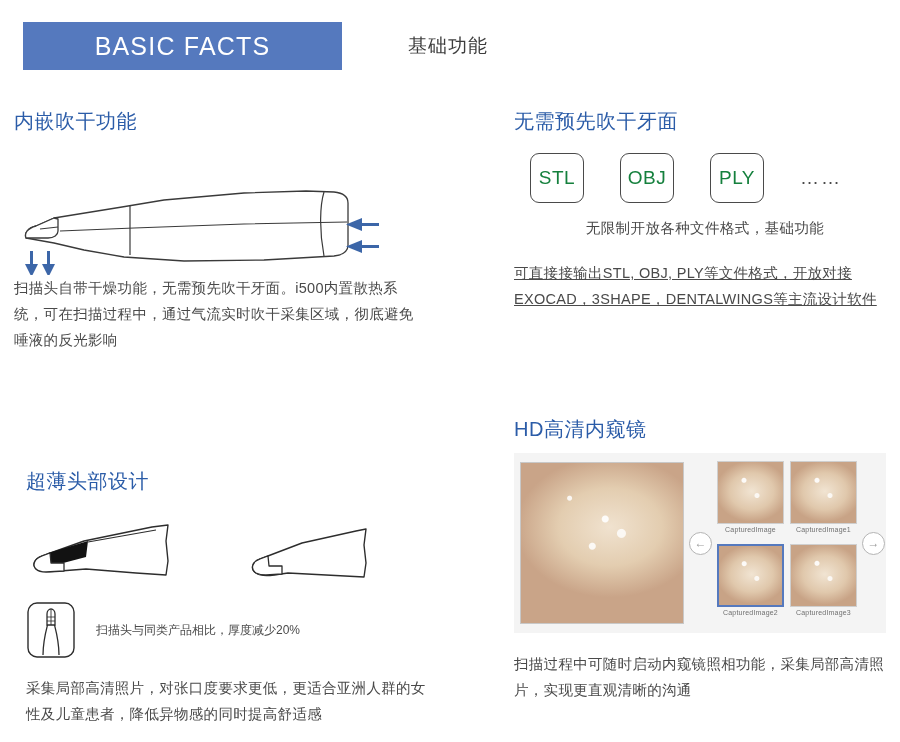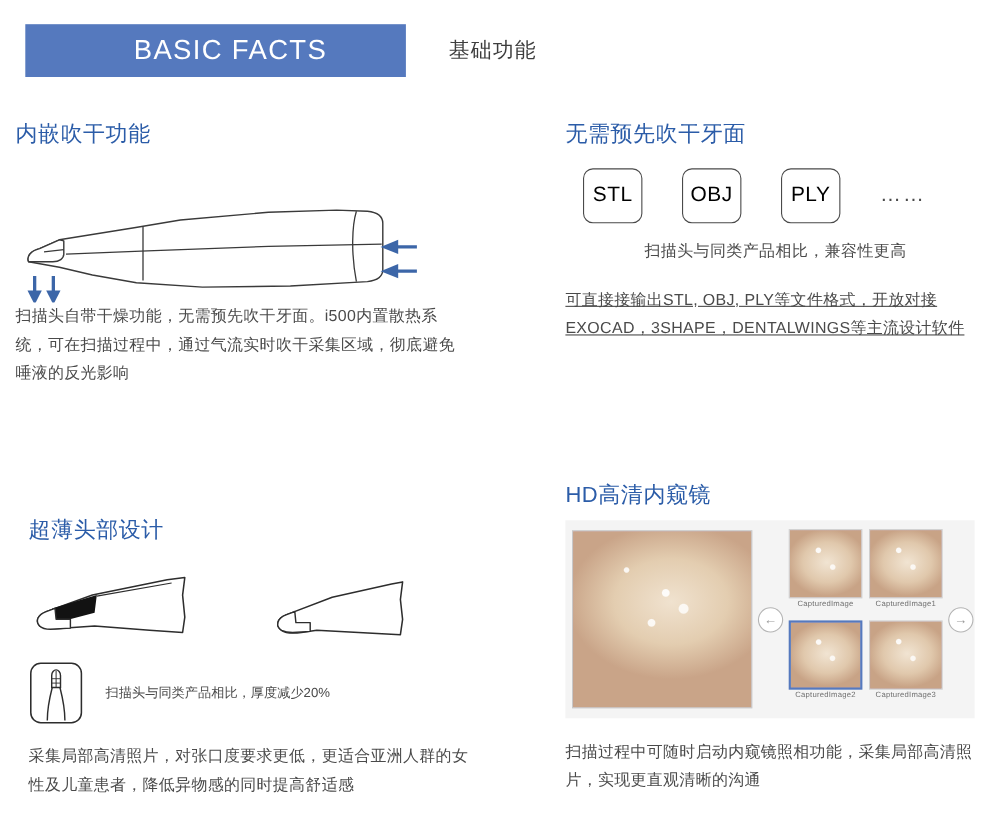--- a/index.html
+++ b/index.html
@@ -23,42 +23,41 @@
     width: 900px; height: 92px;
   }
   #banner {
     position: absolute;
     left: 23px; top: 22px;
     width: 319px; height: 48px;
     background: #5579be;
     display: flex;
     align-items: center;
     justify-content: center;
-    padding-left: 27px;
   }
   #banner-title {
     color: #ffffff;
     font-size: 25px;
     letter-spacing: 1.2px;
     font-weight: 400;
   }
   #header-subtitle {
     position: absolute;
     left: 408px; top: 33px;
     font-size: 19px;
     color: #3d3d3d;
     letter-spacing: 1px;
   }
 
   
   .cell { position: absolute; }
   #cell-tl { left: 14px;  top: 108px; width: 400px; }
   #cell-tr { left: 514px; top: 108px; width: 372px; }
   #cell-bl { left: 26px;  top: 444px; width: 400px; margin-top: 24px; }
-  #cell-br { left: 514px; top: 436px; width: 372px; }
+  #cell-br { left: 514px; top: 416px; width: 372px; }
 
   .cell-title {
     font-size: 20px;
     color: #2b5ca8;
     letter-spacing: 0.5px;
     margin: 0 0 10px 0;
     font-weight: 400;
     white-space: nowrap;
   }
   .cell-body {
@@ -88,21 +87,21 @@
     padding-left: 16px;
   }
   .fmt-box {
     width: 52px; height: 48px;
     border: 1.6px solid #4a4a4a;
     border-radius: 9px;
     display: flex;
     align-items: center;
     justify-content: center;
     font-size: 19px;
-    color: #000000;
+    color: #15803d;
     margin-right: 36px;
     letter-spacing: 0.5px;
   }
   #fmt-ellipsis {
     font-size: 19px;
     color: #4a4a4a;
     letter-spacing: 2px;
   }
   #formats-caption {
     margin-top: 16px;
@@ -238,21 +237,21 @@
 <div class="cell" id="cell-tr">
   <div class="cell-title">无需预先吹干牙面</div>
 
   <div id="formats">
     <div class="fmt-box">STL</div>
     <div class="fmt-box">OBJ</div>
     <div class="fmt-box">PLY</div>
     <div id="fmt-ellipsis">……</div>
   </div>
 
-  <div id="formats-caption">扫描头与同类产品相比，兼容性更高</div>
+  <div id="formats-caption">无限制开放各种文件格式，基础功能</div>
 
   <div class="cell-body" style="margin-top:22px;text-decoration:underline;">可直接接输出STL, OBJ, PLY等文件格式，开放对接EXOCAD，3SHAPE，DENTALWINGS等主流设计软件</div>
 </div>
 
 <div class="cell" id="cell-bl">
   <div class="cell-title">超薄头部设计</div>
 
   <div class="illus" id="illus-tips">
     <svg width="400" height="90" viewBox="0 0 400 90">
 

